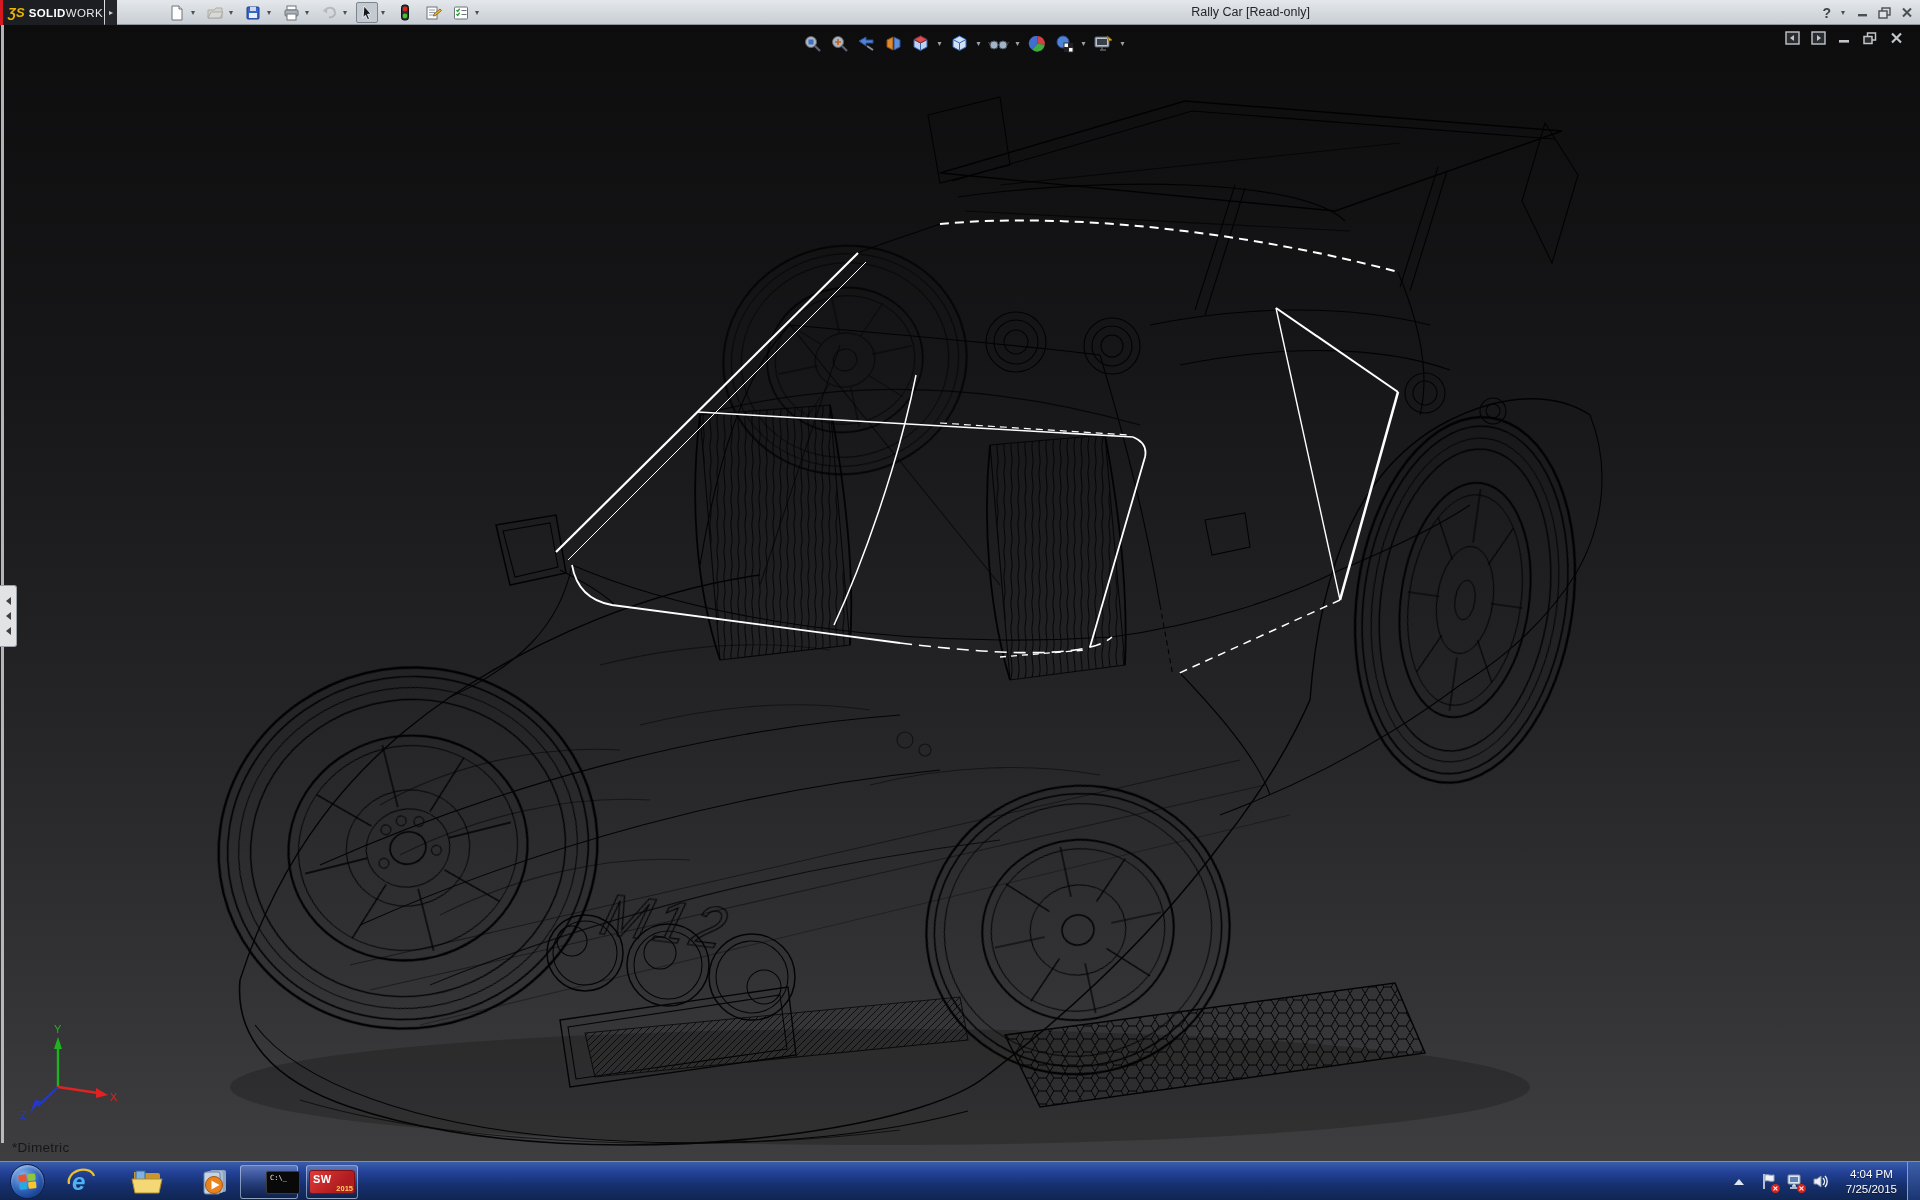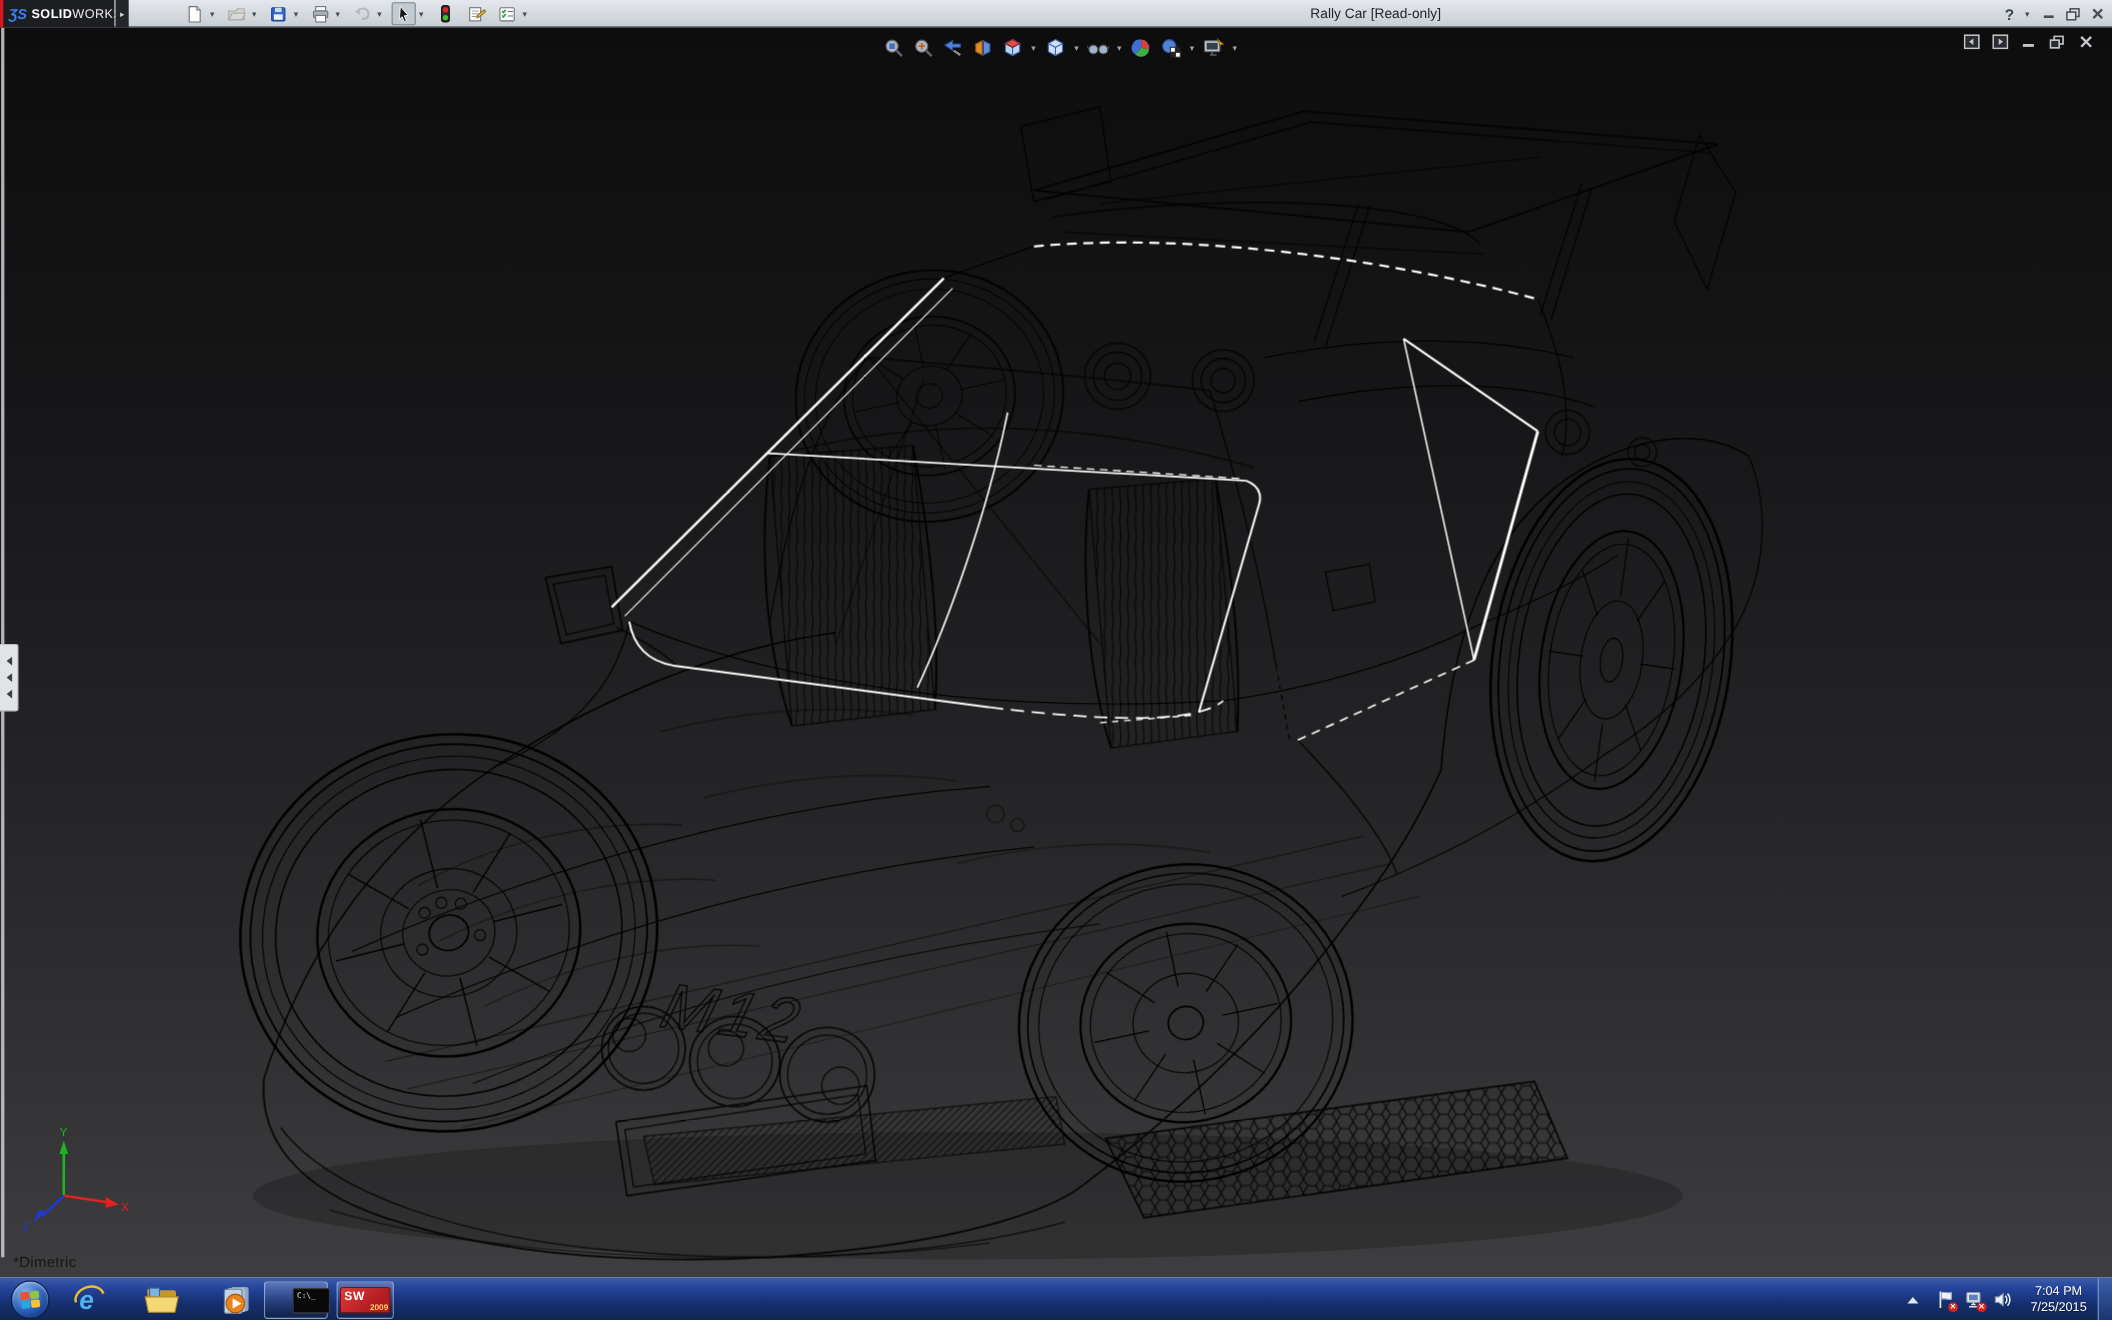--- a/index.html
+++ b/index.html
@@ -6,21 +6,21 @@
   html,body { width:1920px; height:1200px; overflow:hidden; background:#000;
               font-family:"Liberation Sans", sans-serif; }
 
   
   #menubar { position:absolute; top:0; left:0; width:1920px; height:25px;
     background:linear-gradient(#e4e8ec,#d3d8dd 60%,#c9ced4);
     border-bottom:1px solid #8f969e; z-index:30; }
   #logo-block { position:absolute; left:0; top:0; width:104px; height:25px;
     background:#1c1e22; display:flex; align-items:center; padding-left:8px; }
   #logo-block::before { content:""; position:absolute; left:0; top:0; width:3px; height:25px; background:#d61920; }
-  #logo-mark { color:#3b82f6; font-style:italic; font-weight:bold; font-size:13px; margin-right:4px; }
+  #logo-mark { color:#eab308; font-style:italic; font-weight:bold; font-size:13px; margin-right:4px; }
   #logo-bold { color:#fff; font-weight:bold; font-size:11.5px; letter-spacing:.4px; }
   #logo-light { color:#e8e8e8; font-weight:normal; font-size:11.5px; letter-spacing:.4px; }
   #logo-expand { position:absolute; left:105px; top:0; width:12px; height:25px; background:#24262a;
     color:#cfd2d6; font-size:8px; display:flex; align-items:center; justify-content:center; cursor:pointer; }
   .tb { position:absolute; top:2px; height:21px; display:flex; align-items:center; }
   .tbtn { width:22px; height:21px; display:flex; align-items:center; justify-content:center; }
   .tbtn.pressed { background:#c3cad2; border:1px solid #7d848c; border-radius:2px; }
   .tbtn.disabled { opacity:.45; filter:grayscale(.8); }
   .caret { font-size:8px; color:#4a4f55; width:10px; text-align:center; }
   .tgap { width:6px; }
@@ -564,21 +564,21 @@
   </div>
 
   <div class="task-app" style="left:240px; width:58px;">
     <div id="cmd-face">
       <span>C:\_</span>
     </div>
   </div>
   <div class="task-app" style="left:306px; width:52px;">
     <div id="sw-face">
       <span class="sw">SW</span>
-      <span class="yr">2009</span>
+      <span class="yr">2015</span>
     </div>
   </div>
 
   <div id="tray">
     <span id="tray-arrow"></span>
     <span class="tray-ic">
       <svg width="16" height="17" viewBox="0 0 16 17">
         <path d="M4 1 L4 16" stroke="#dfe5ee" stroke-width="1.6"></path>
         <path d="M5 2 C8 1 10 3 14 2 L14 8 C10 9 8 7 5 8 Z" fill="#eef2f8" stroke="#9aa6b8"></path>
       </svg>
@@ -592,18 +592,18 @@
       </svg>
       <span class="badge">✕</span>
     </span>
     <span class="tray-ic">
       <svg width="18" height="17" viewBox="0 0 18 17">
         <path d="M2 6 L5 6 L9 3 L9 14 L5 11 L2 11 Z" fill="#eef2f8" stroke="#8a96a8"></path>
         <path d="M11 5 A5 5 0 0 1 11 12 M13 3 A8 8 0 0 1 13 14" stroke="#eef2f8" stroke-width="1.4" fill="none"></path>
       </svg>
     </span>
     <div id="clock">
-      <div>7:04 PM</div>
+      <div>4:04 PM</div>
       <div>7/25/2015</div>
     </div>
     <div id="show-desktop"></div>
   </div>
 </div>
 
 </body></html>

